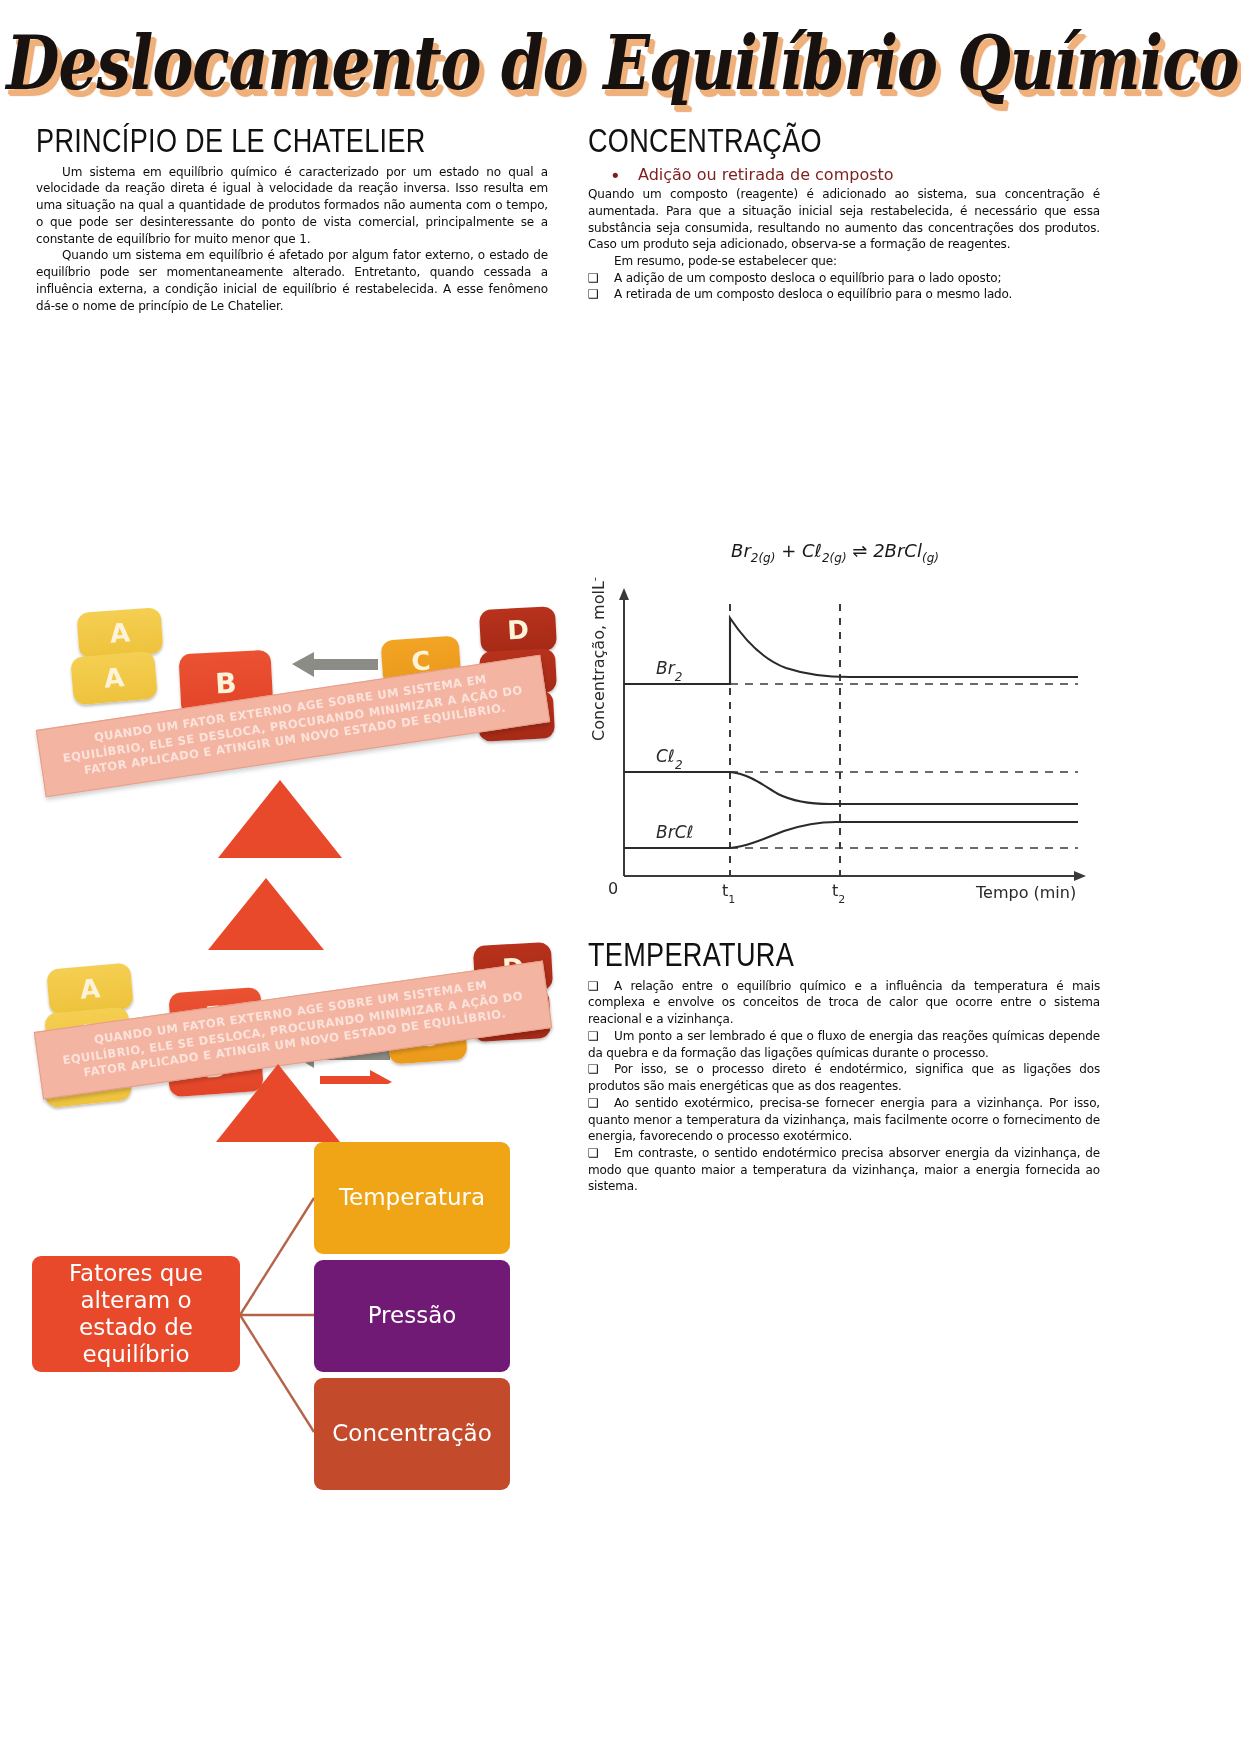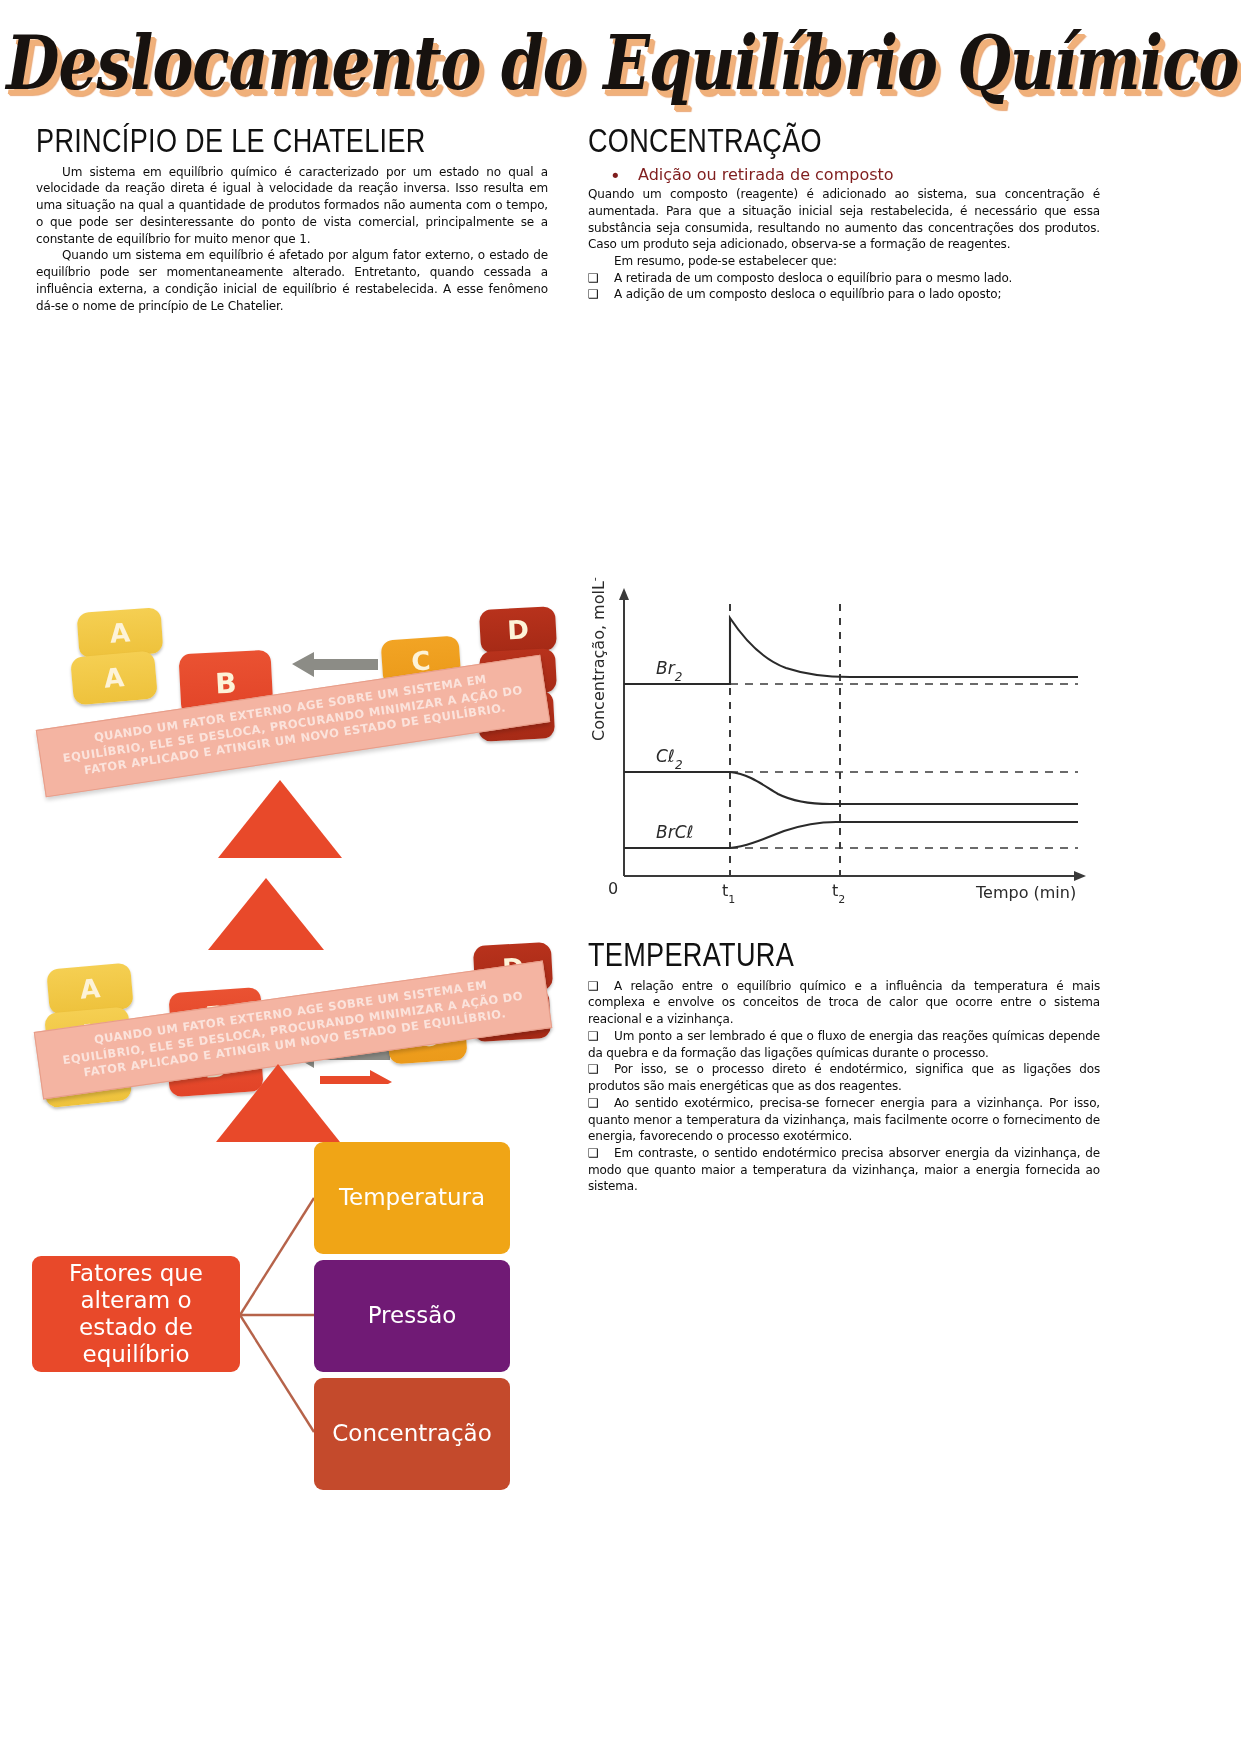--- a/index.html
+++ b/index.html
@@ -199,25 +199,32 @@
     <p class="body">Quando um sistema em equilíbrio é afetado por algum fator externo, o estado de equilíbrio pode ser momentaneamente alterado. Entretanto, quando cessada a influência externa, a condição inicial de equilíbrio é restabelecida. A esse fenômeno dá-se o nome de princípio de Le Chatelier.</p>
   </div>
 
   <div class="col col-right">
     <h2 class="sec">CONCENTRAÇÃO</h2>
     <ul class="dotlist">
       <li>Adição ou retirada de composto</li>
     </ul>
     <p class="body noind">Quando um composto (reagente) é adicionado ao sistema, sua concentração é aumentada. Para que a situação inicial seja restabelecida, é necessário que essa substância seja consumida, resultando no aumento das concentrações dos produtos. Caso um produto seja adicionado, observa-se a formação de reagentes.</p>
     <p class="body">Em resumo, pode-se estabelecer que:</p>
+    <p class="body hang"><span class="bul">❑</span><span>A adição de um composto desloca o equilíbrio para o lado oposto;</span></p>
     <p class="body hang"><span class="bul">❑</span><span>A retirada de um composto desloca o equilíbrio para o mesmo lado.</span></p>
-    <p class="body hang"><span class="bul">❑</span><span>A adição de um composto desloca o equilíbrio para o lado oposto;</span></p>
   </div>
 
   <div class="chart-box">
+    <div class="chart-eq">
+      <span>Br</span><sub>2(g)</sub>
+      <span>+</span>
+      <span>C</span><span>ℓ</span><sub>2(g)</sub>
+      <span>⇌</span>
+      <span>2BrC</span><span>l</span><sub>(g)</sub>
+    </div>
 
     <svg width="514" height="330" viewBox="0 0 514 330" style="position:absolute;top:40px;left:0;">
 
       <line x1="46" y1="20" x2="46" y2="300" stroke="#3a3a3a" stroke-width="2"></line>
       <polygon points="46,12 41,24 51,24" fill="#3a3a3a"></polygon>
 
       <line x1="46" y1="300" x2="500" y2="300" stroke="#3a3a3a" stroke-width="2"></line>
       <polygon points="508,300 496,295 496,305" fill="#3a3a3a"></polygon>
 
       <line x1="152" y1="28" x2="152" y2="300" stroke="#3a3a3a" stroke-width="2" stroke-dasharray="7,7"></line>

